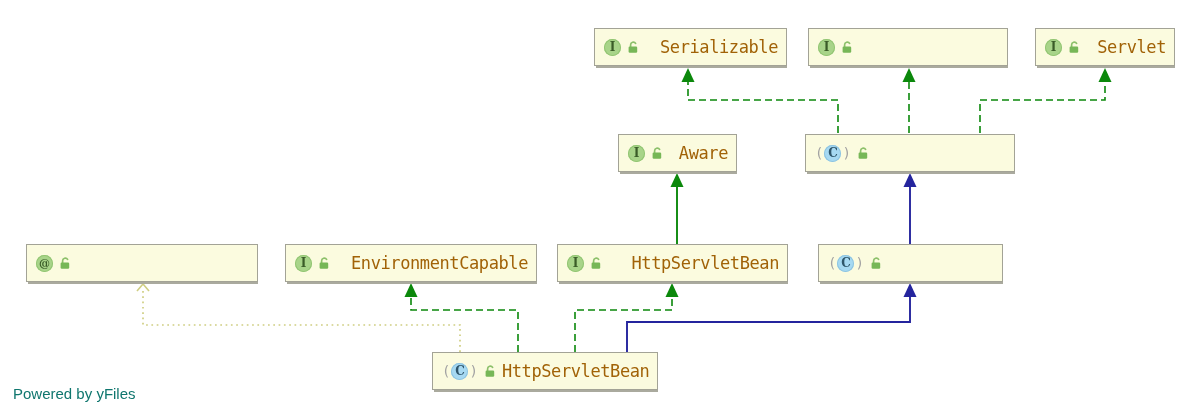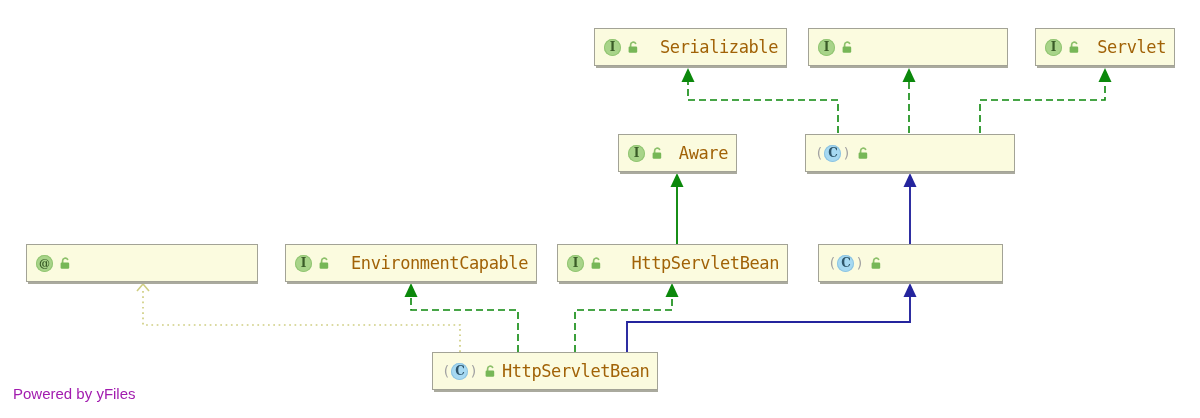--- a/index.html
+++ b/index.html
@@ -25,21 +25,21 @@
   .badgewrap{display:inline-flex;align-items:center;gap:1px;flex:none;}
   .badgewrap.parens::before{content:"(";color:#a3a3a3;font:14px "DejaVu Sans Mono",monospace;}
   .badgewrap.parens::after{content:")";color:#a3a3a3;font:14px "DejaVu Sans Mono",monospace;}
   .badge{width:17px;height:17px;border-radius:50%;display:inline-flex;align-items:center;
          justify-content:center;font:700 12px "DejaVu Serif",serif;line-height:1;}
   .b-iface{background:#a8d489;color:#3a5c28;box-shadow:inset 0 0 0 1px #92c573;}
   .b-anno{background:#a8d489;color:#3a5c28;box-shadow:inset 0 0 0 1px #92c573;font-size:11px;}
   .b-cls{background:#a6d9f2;color:#2f566b;box-shadow:inset 0 0 0 1px #8ec4e0;}
   .lock{flex:none;display:inline-flex;}
 
-  .attribution{position:absolute;left:13px;top:385px;color:#a21caf;
+  .attribution{position:absolute;left:13px;top:385px;color:#0f766e;
                font:15px "Liberation Sans",sans-serif;text-align:center;}
 </style>
 </head>
 <body>
 
 <div class="canvas">
 
   <svg class="edges" xmlns="http://www.w3.org/2000/svg">
     <g>
       <polyline class="eg" points="838,133 838,100 688,100 688,82"></polyline>

